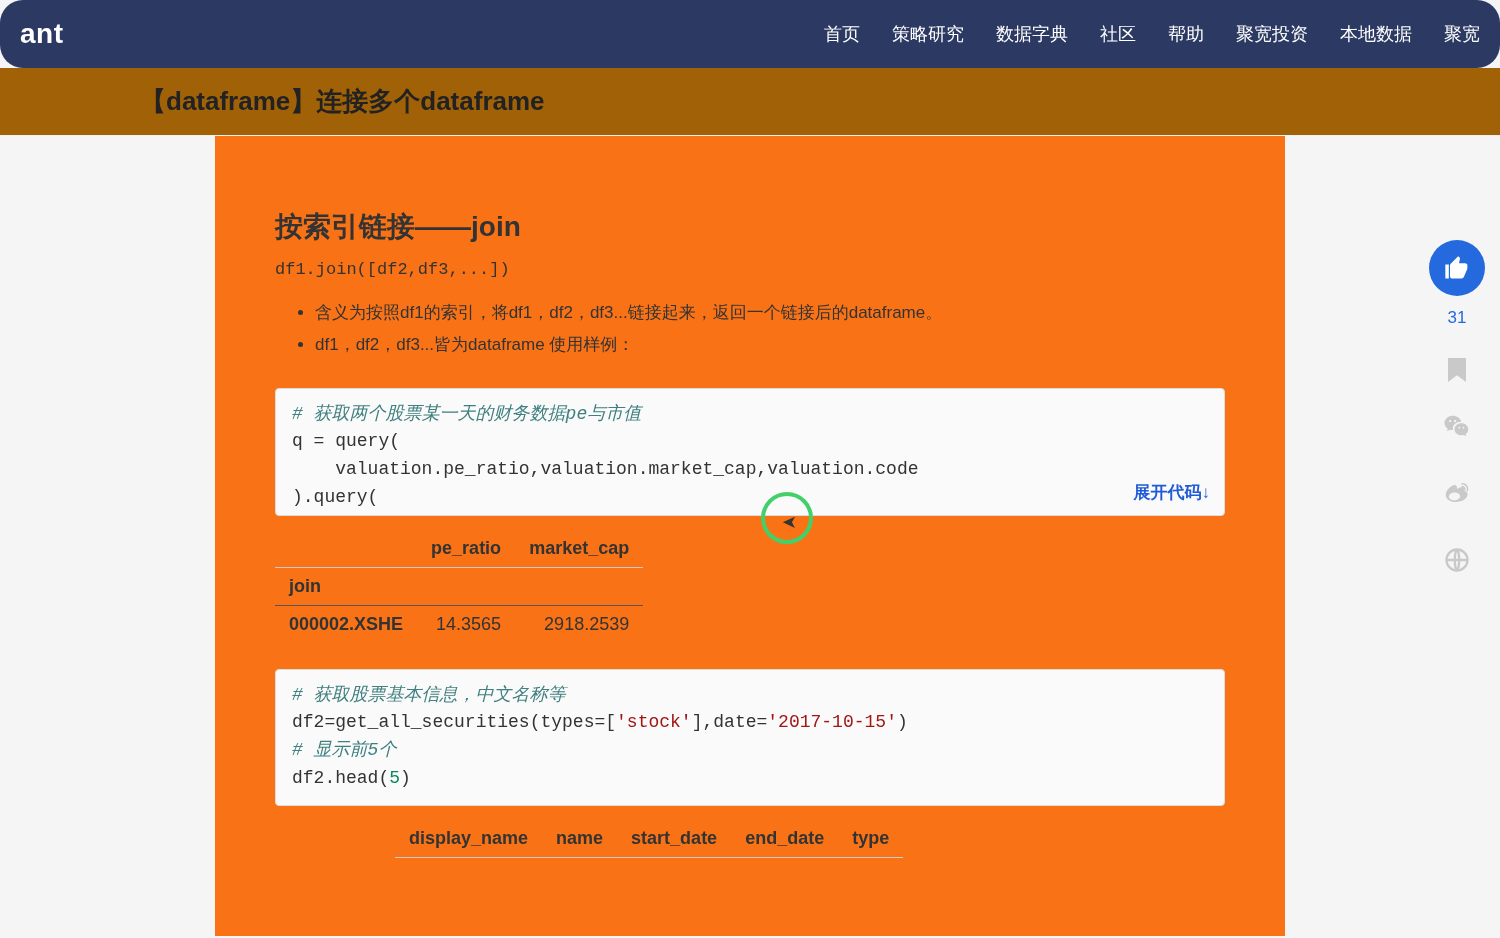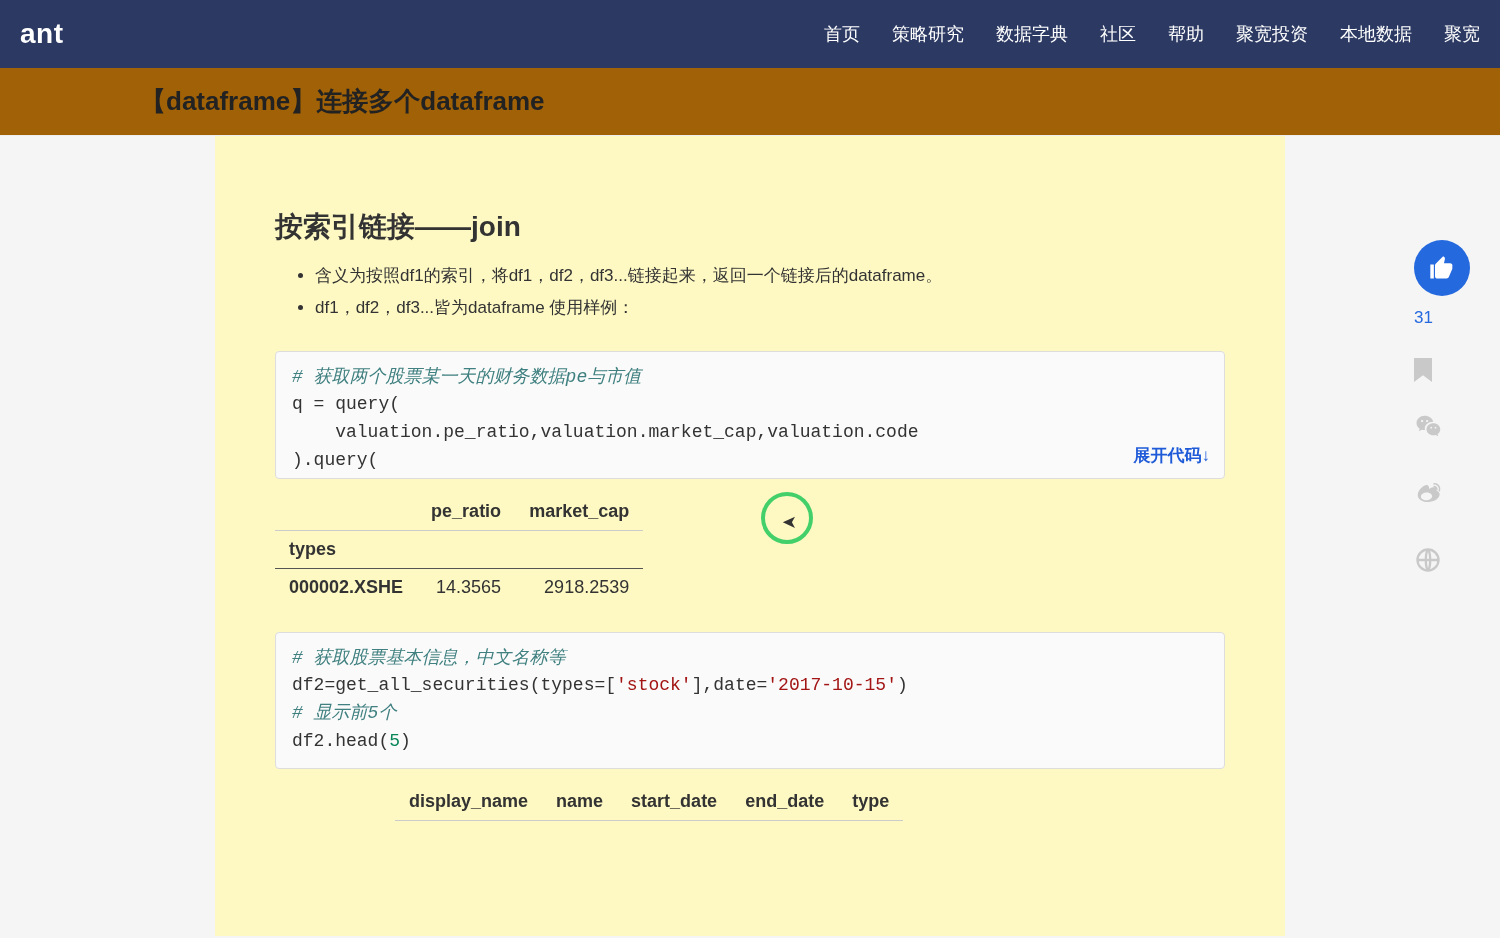--- a/index.html
+++ b/index.html
@@ -12,20 +12,21 @@
     height: 938px;
     position: relative;
   }
   .topbar {
     background: #2c3a63;
     color: #fff;
     height: 68px;
     display: flex;
     align-items: center;
     padding: 8px 20px;
+    border-radius: 23px;
   }
   .logo { font-size: 28px; font-weight: 700; letter-spacing: 0.5px; }
   .nav {
     margin-left: auto;
     display: flex;
     gap: 32px;
     font-size: 18px;
     white-space: nowrap;
   }
   .nav span { cursor: pointer; }
@@ -35,21 +36,21 @@
     border-bottom: 1px solid #eee;
   }
   .page-title {
     font-size: 26px;
     font-weight: 700;
     color: #222;
   }
   .content-wrap {
     max-width: 1070px;
     margin: 0 auto;
-    background: #fef9c3;
+    background: #f97316;
     padding: 48px 60px 20px 60px;
     min-height: 800px;
   }
   .section-heading {
     font-size: 28px;
     font-weight: 700;
     margin: 24px 0 14px 0;
   }
   .mono { font-family: "Consolas", "Courier New", monospace; }
   .syntax-line { font-size: 17px; margin-bottom: 18px; }
@@ -118,20 +119,21 @@
   table.data tbody tr { border-top: 1px solid #ccc; }
   table.data thead tr.colhead th { border-bottom: 1px solid #ccc; }
 
   .side-rail {
     position: fixed;
     right: 0;
     top: 240px;
     width: 86px;
     display: flex;
     flex-direction: column;
+    align-items: center;
     gap: 30px;
     color: #b8b8b8;
   }
   .like-btn {
     width: 56px; height: 56px;
     background: #2569df;
     border-radius: 50%;
     display:flex; align-items:center; justify-content:center;
     color:#fff; font-size:26px;
     cursor:pointer;
@@ -161,20 +163,21 @@
   </div>
 </div>
 
 <div class="page-title-bar">
   <h1 class="page-title">【dataframe】连接多个dataframe</h1>
 </div>
 
 <div class="content-wrap">
 
   <h2 class="section-heading">按索引链接——join</h2>
+  <div class="syntax-line mono">df1.join([df2,df3,...])</div>
 
   <ul class="bullets">
     <li>含义为按照df1的索引，将df1，df2，df3...链接起来，返回一个链接后的dataframe。</li>
     <li>df1，df2，df3...皆为dataframe 使用样例：</li>
   </ul>
 
   <div class="code-block truncated"><span class="c-comment"># 获取两个股票某一天的财务数据pe与市值</span>
 <span>q = query(</span>
 <span>    valuation.pe_ratio,valuation.market_cap,valuation.code</span>
 <span>).query(</span>
@@ -185,21 +188,21 @@
   <div class="cursor-arrow" style="left:782px; top:511px;">➤</div>
 
   <table class="data">
     <thead>
       <tr class="colhead">
         <th></th>
         <th>pe_ratio</th>
         <th>market_cap</th>
       </tr>
       <tr>
-        <th class="corner">types</th>
+        <th class="corner">join</th>
         <th></th>
           <th></th>
       </tr>
     </thead>
     <tbody>
       <tr>
         <td class="rowhead">000002.XSHE</td>
         <td>14.3565</td>
         <td>2918.2539</td>
       </tr>

